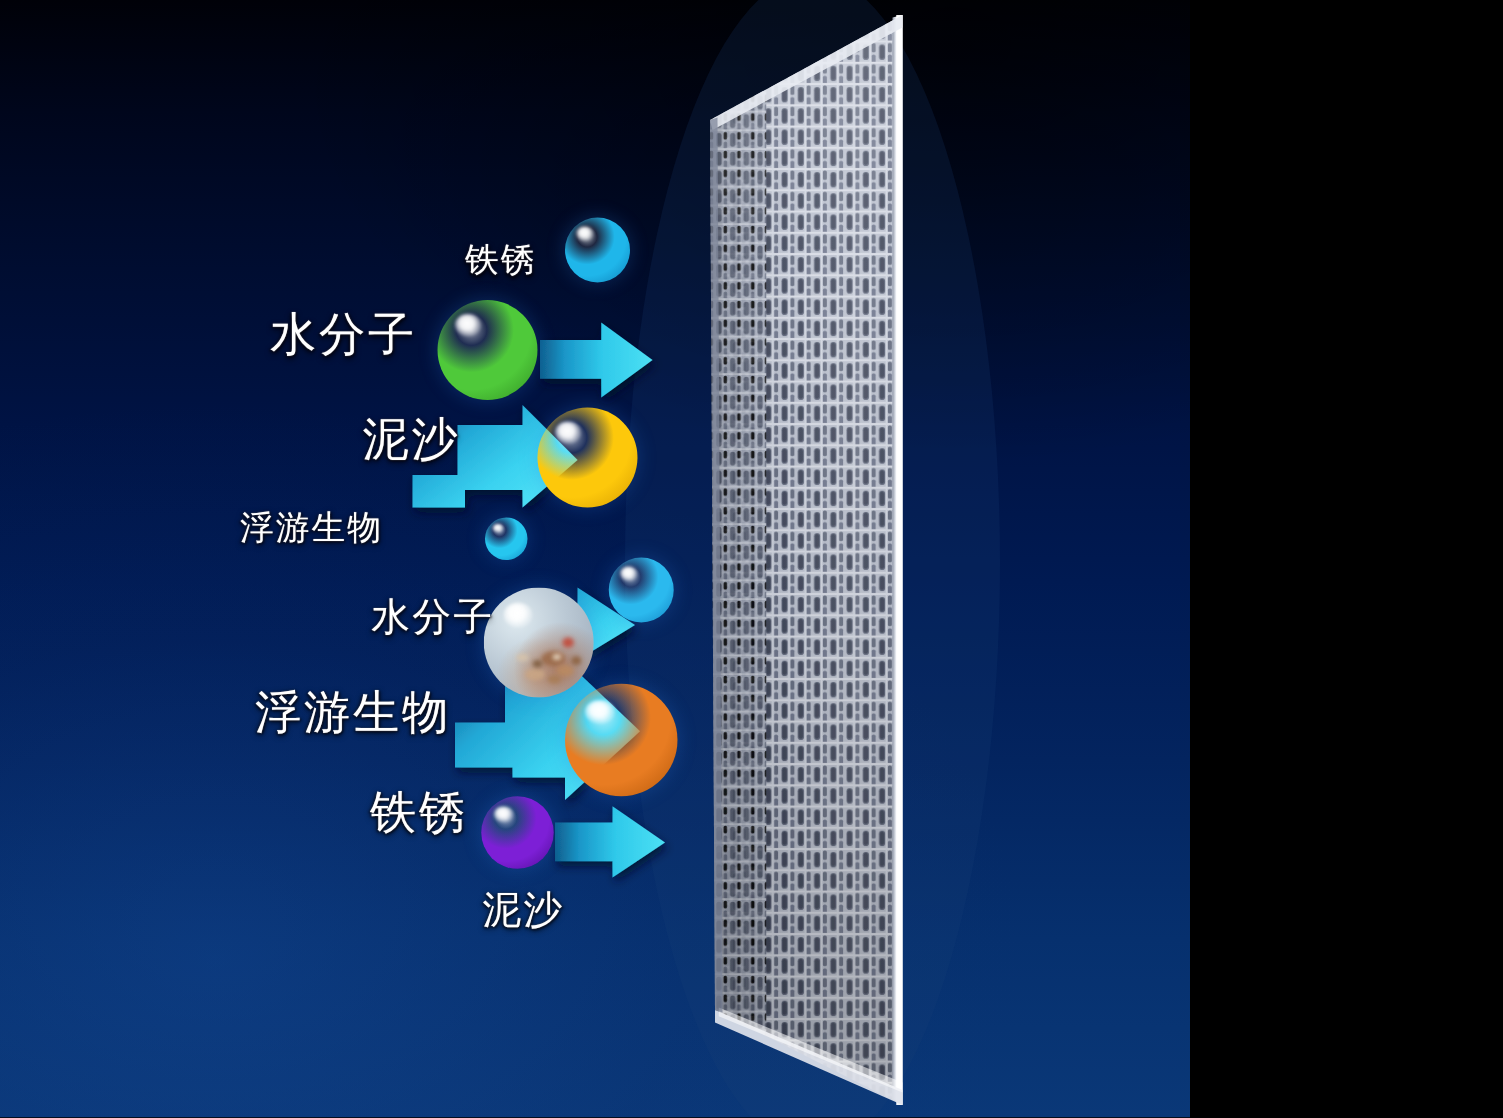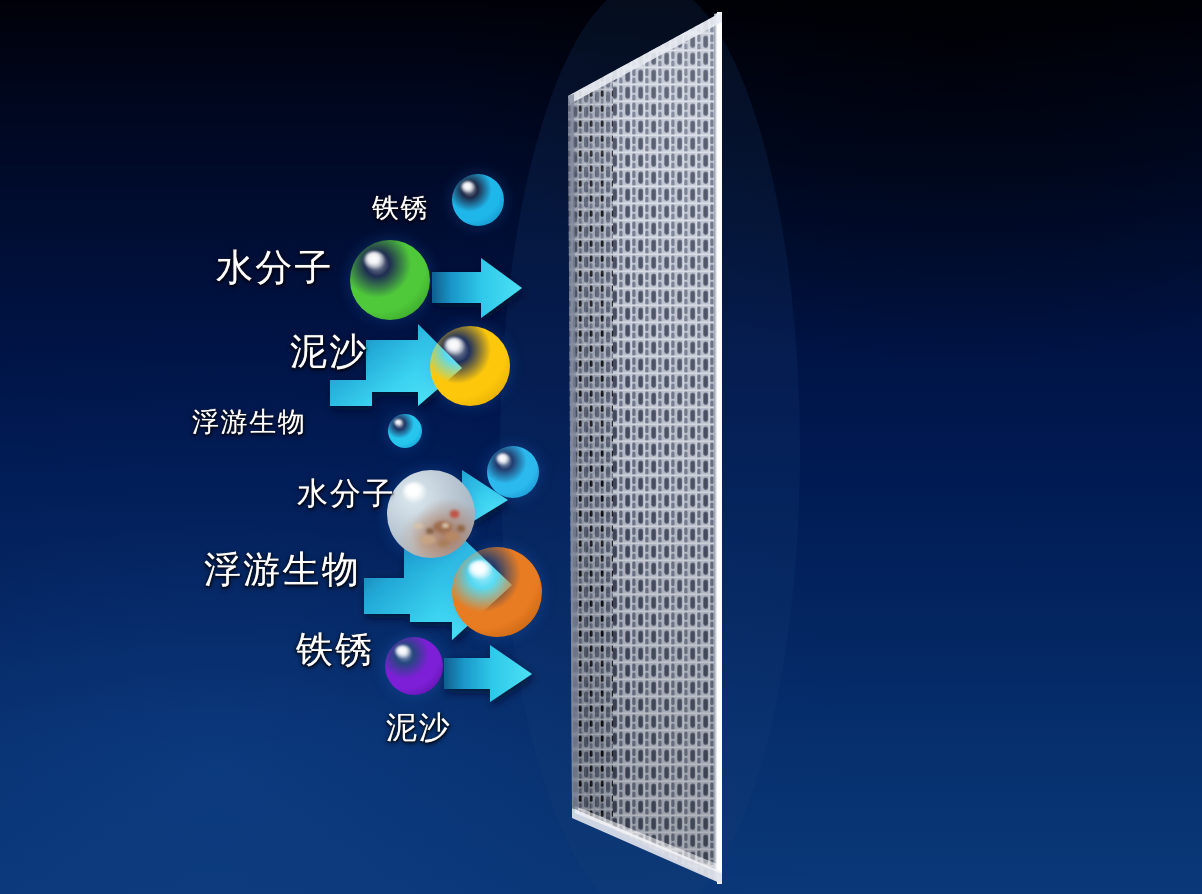--- a/index.html
+++ b/index.html
@@ -2,21 +2,21 @@
 <html lang="zh"><head>
 <meta charset="utf-8">
 <title>Filtration Membrane Diagram</title>
 <style>
   html,body{margin:0;padding:0;background:#000;}
   body{
     font-family:"DejaVu Sans","Liberation Sans",sans-serif;
   }
   #stage{
     position:relative;
-    width:1202px;
+    width:952px;
     height:894px;
     overflow:hidden;
     background:
       linear-gradient(to bottom,
         #000108 0%,
         #00061c 10%,
         #000d31 24%,
         #001344 38%,
         #001a52 52%,
         #03245f 68%,

